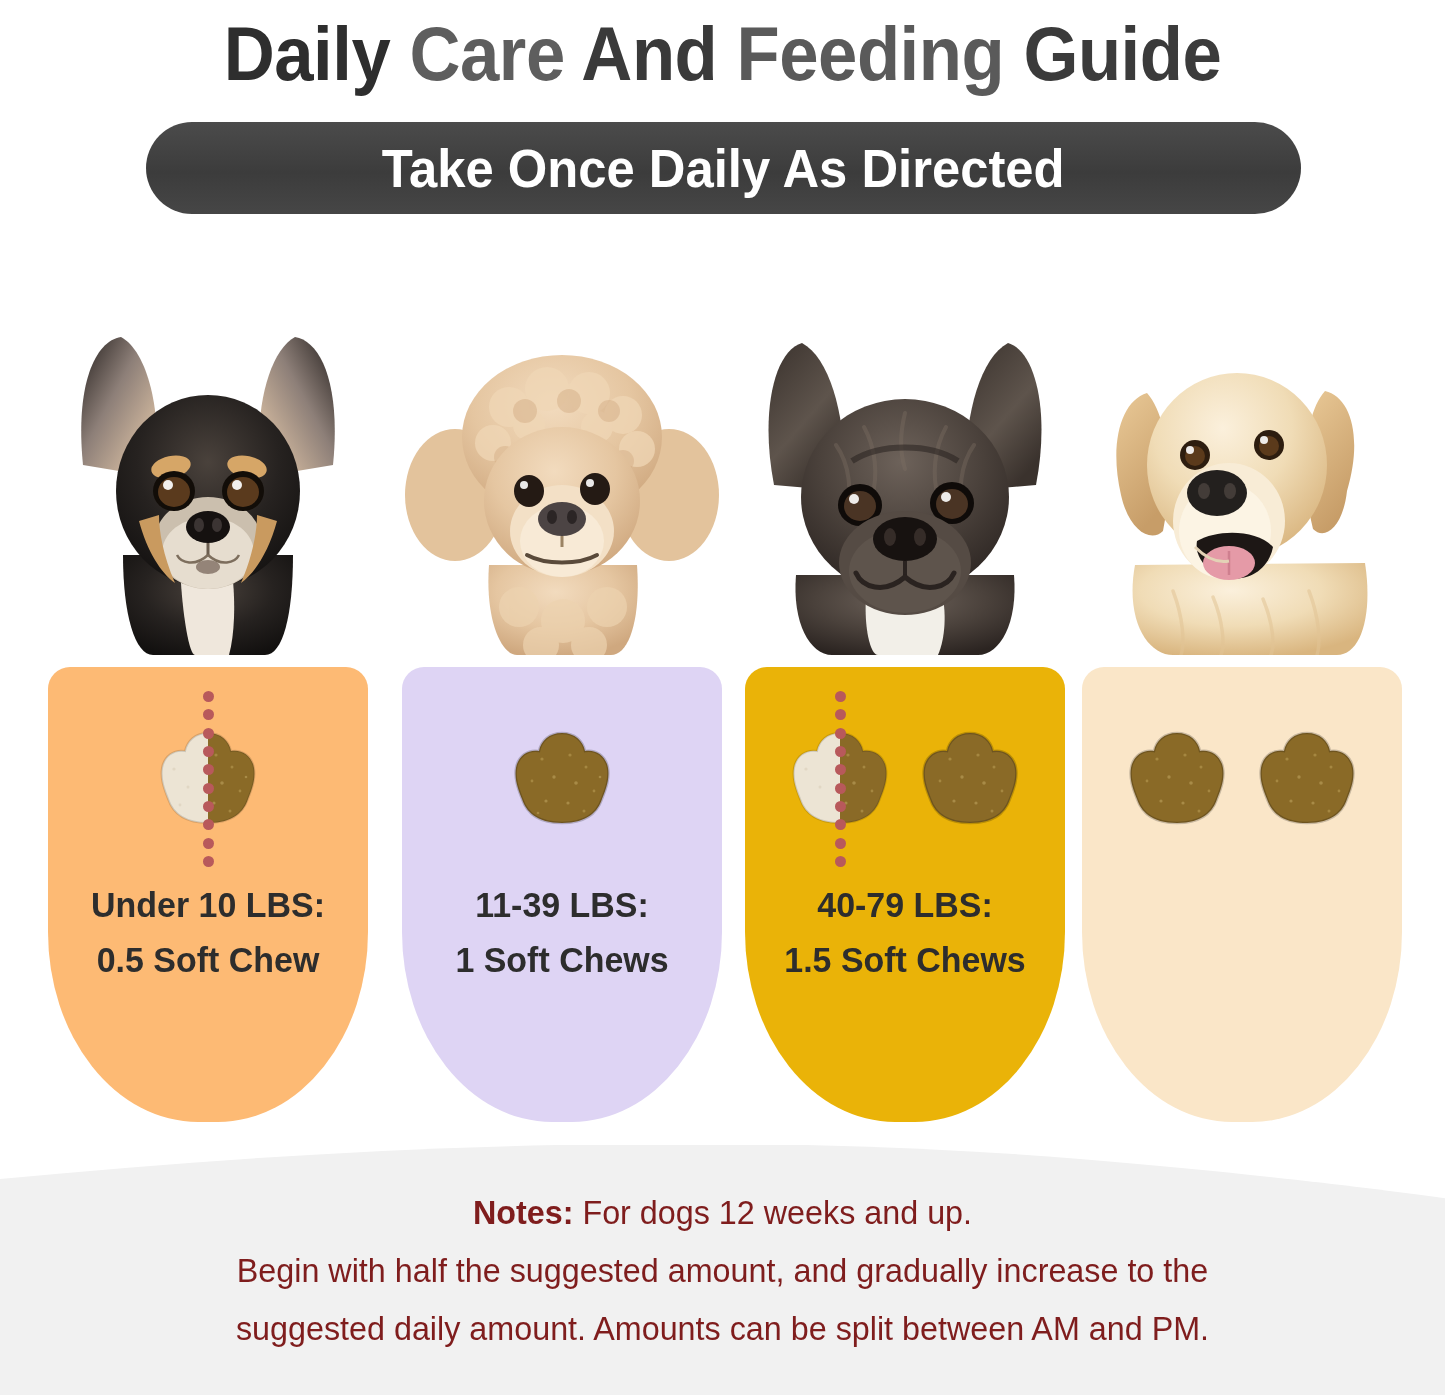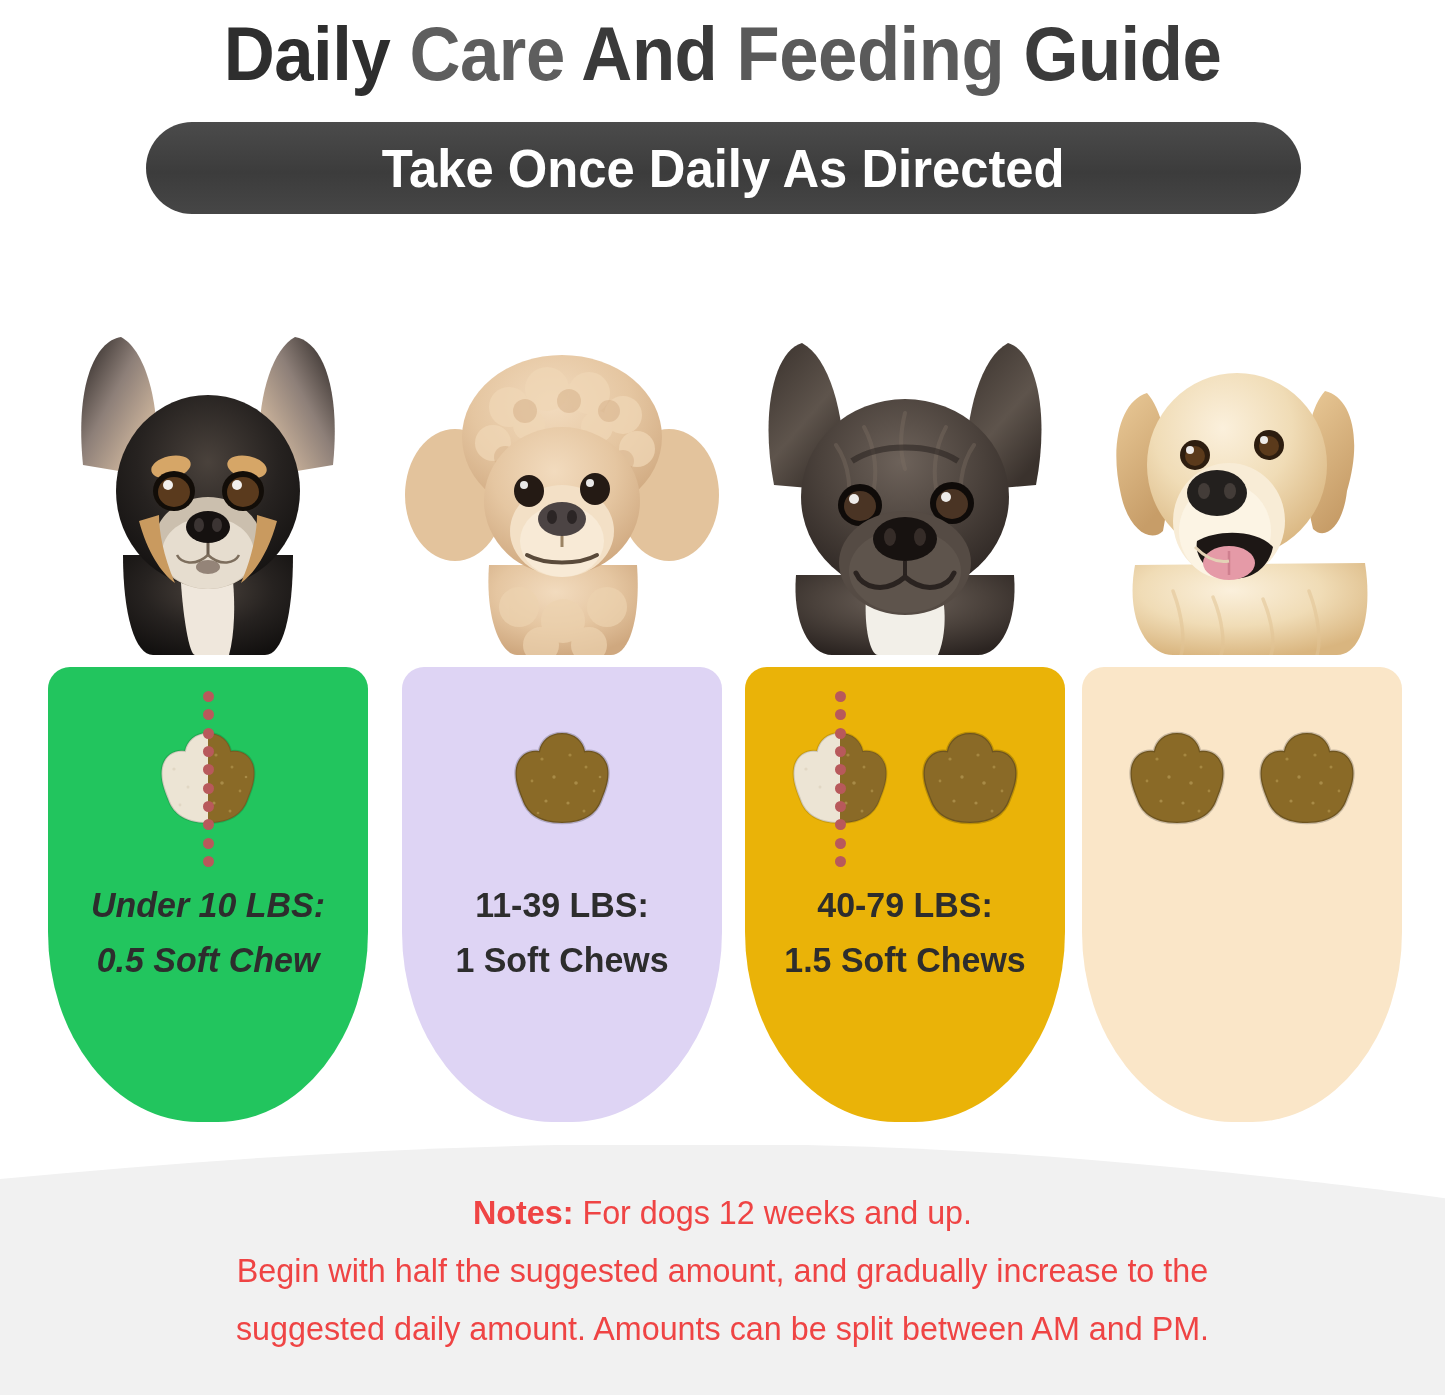--- a/index.html
+++ b/index.html
@@ -186,21 +186,21 @@
     height: 250px;
   }
   .footer-bg svg { display: block; width: 100%; height: 100%; }
 
   .notes {
     position: absolute;
     left: 0;
     top: 38px;
     width: 1445px;
     text-align: center;
-    color: #ef4444;
+    color: #7f1d1d;
   }
   .notes-line {
     font-size: 34px;
     line-height: 58px;
     font-weight: 400;
     transform: scaleX(0.95);
     white-space: nowrap;
   }
   .notes-label { font-weight: 700; }
 </style>
@@ -277,21 +277,21 @@
           <ellipse cx="156" cy="210" rx="5" ry="7" fill="#3b3433"></ellipse>
           <ellipse cx="174" cy="210" rx="5" ry="7" fill="#3b3433"></ellipse>
 
           <path d="M165 228 L 165 240" stroke="#6b5d4e" stroke-width="3" fill="none"></path>
           <path d="M165 240 C 152 252 138 248 134 240" stroke="#7d6e5d" stroke-width="2.5" fill="none"></path>
           <path d="M165 240 C 178 252 192 248 196 240" stroke="#7d6e5d" stroke-width="2.5" fill="none"></path>
           <ellipse cx="165" cy="252" rx="12" ry="7" fill="#5d4a3e" opacity="0.6"></ellipse>
         </svg>
       </div>
 
-      <div class="panel" style="background: #22c55e; font-style: italic;">
+      <div class="panel" style="background: #fdba74;">
         <div class="chews">
           <div class="chew-wrap">
             <svg viewBox="0 0 108 108">
               <defs>
                 <clipPath id="pawClipA">
                   <path d="M54 8 C 41 8 33 16 31 26 C 20 24 10 31 8 43 C 6 55 11 66 14 74
                            C 18 86 28 98 54 98 C 80 98 90 86 94 74 C 97 66 102 55 100 43
                            C 98 31 88 24 77 26 C 75 16 67 8 54 8 Z"></path>
                 </clipPath>
               </defs>

